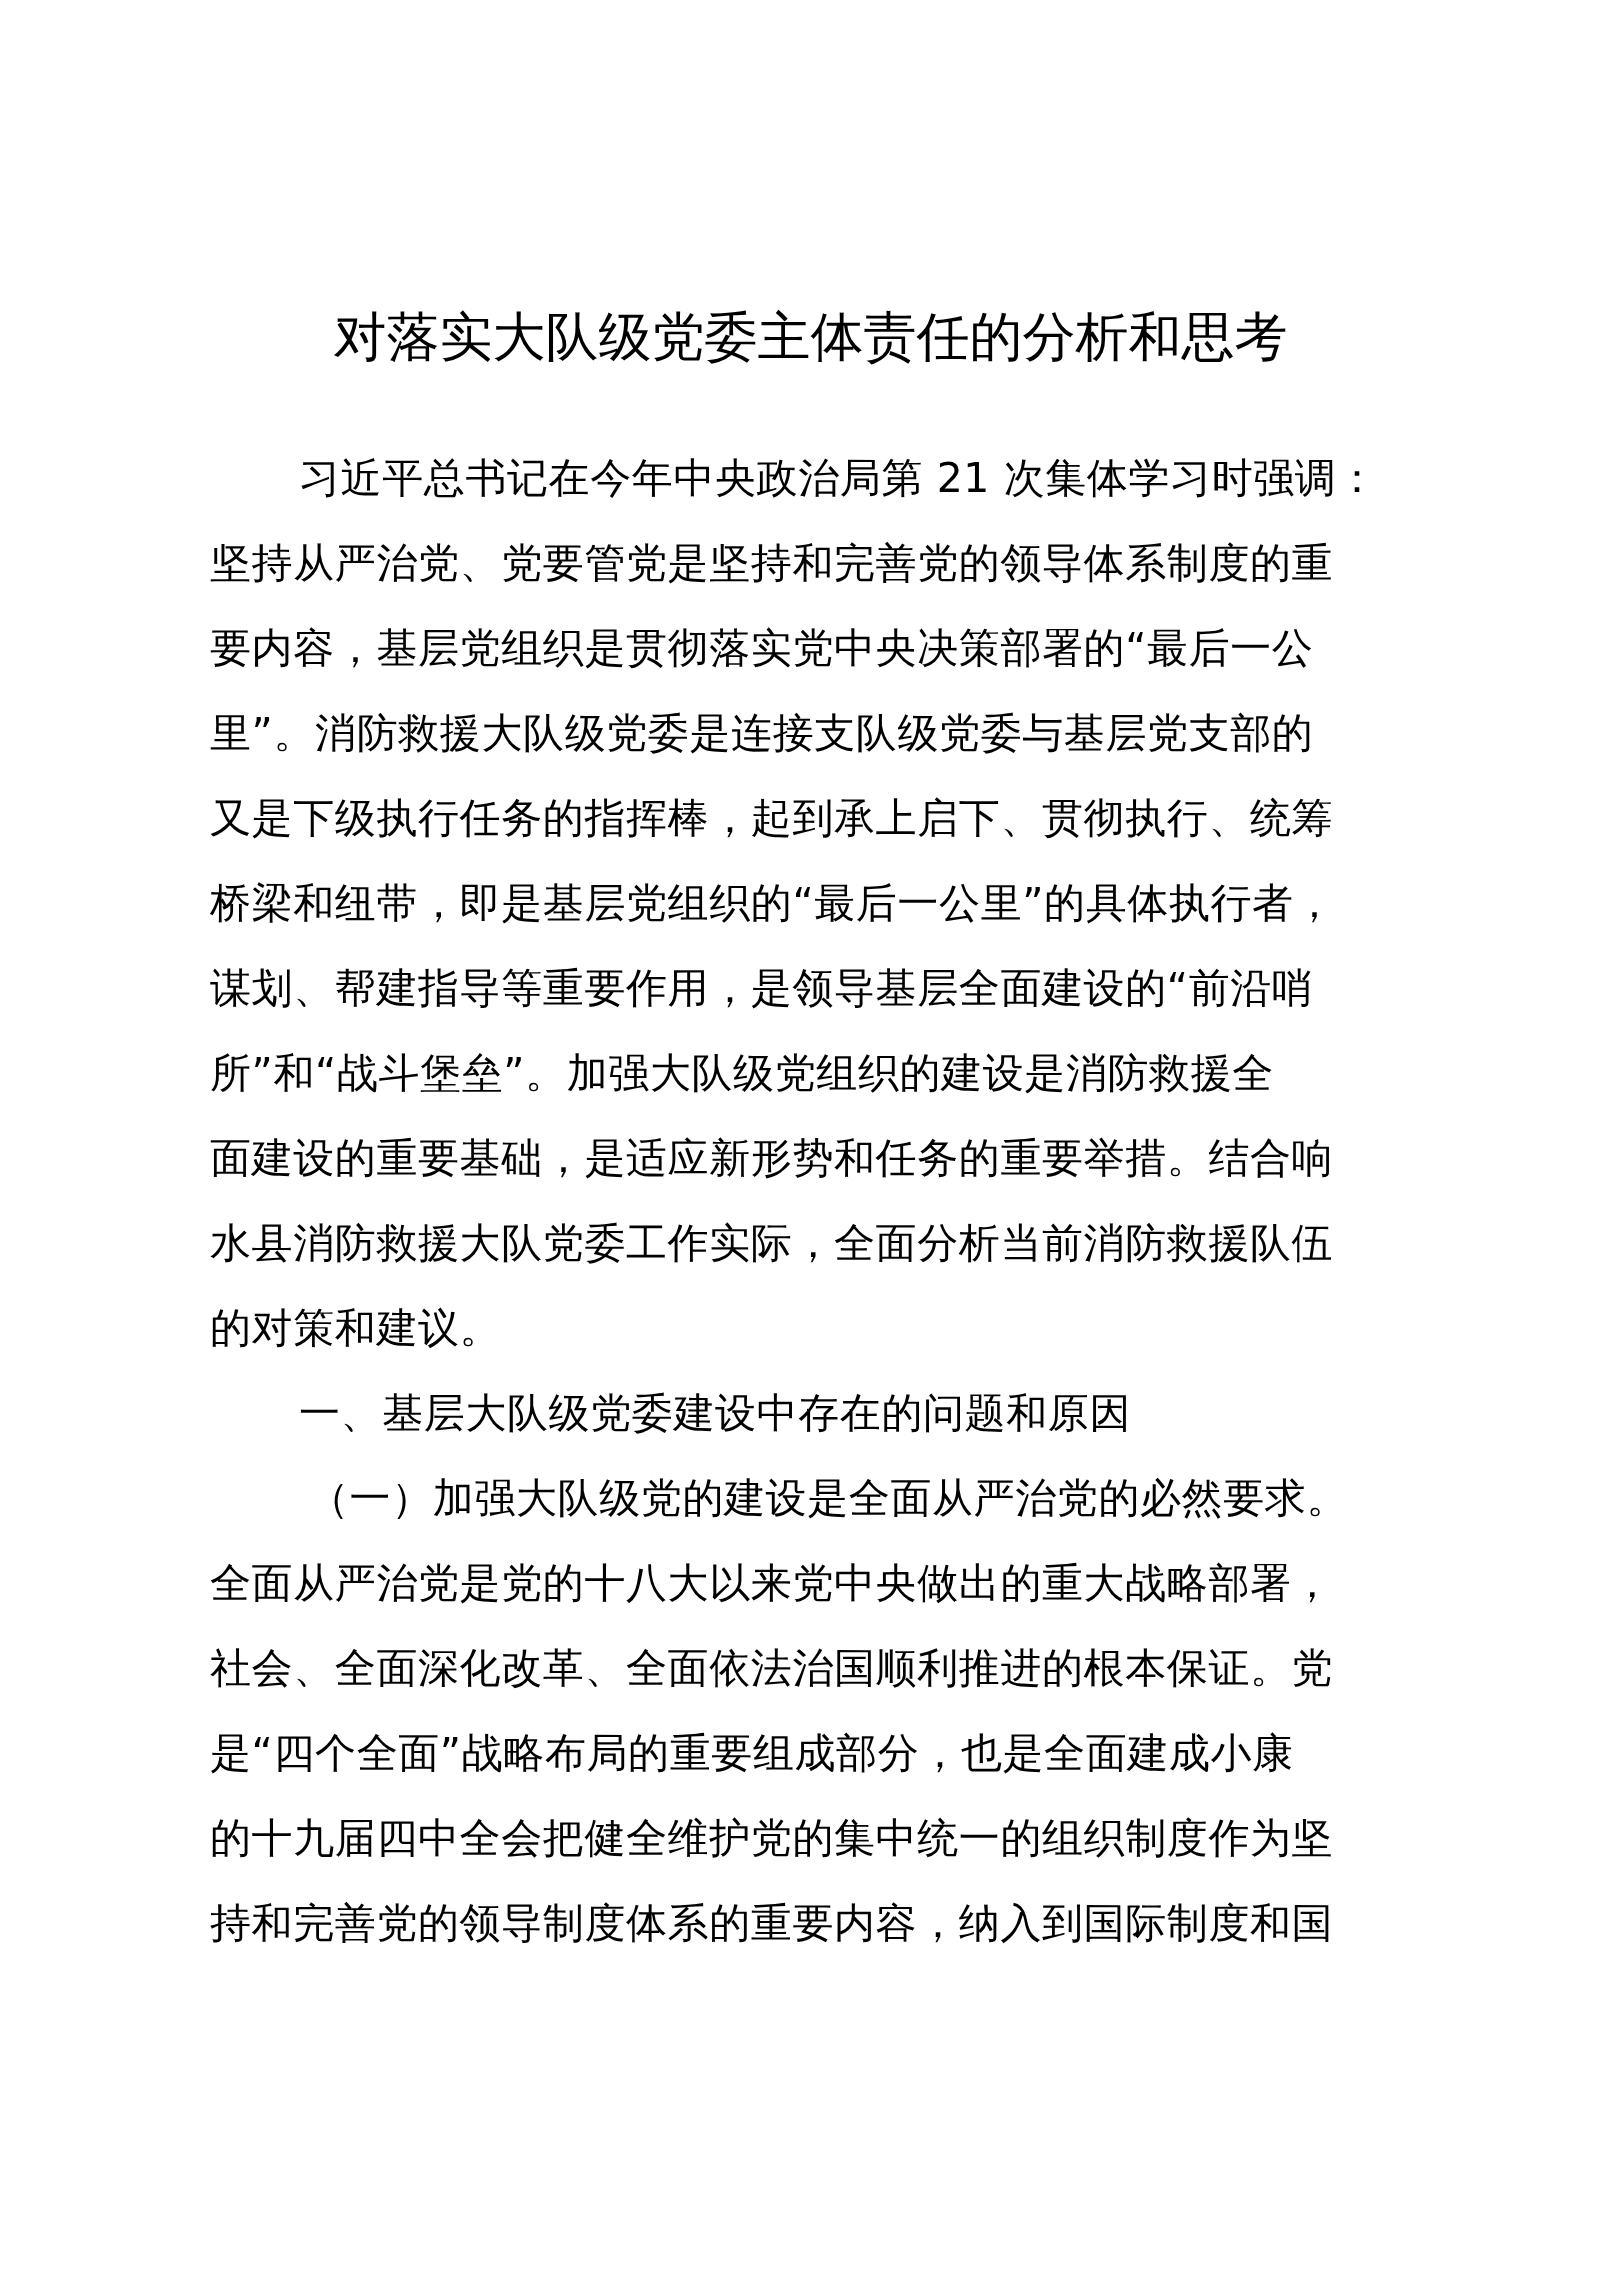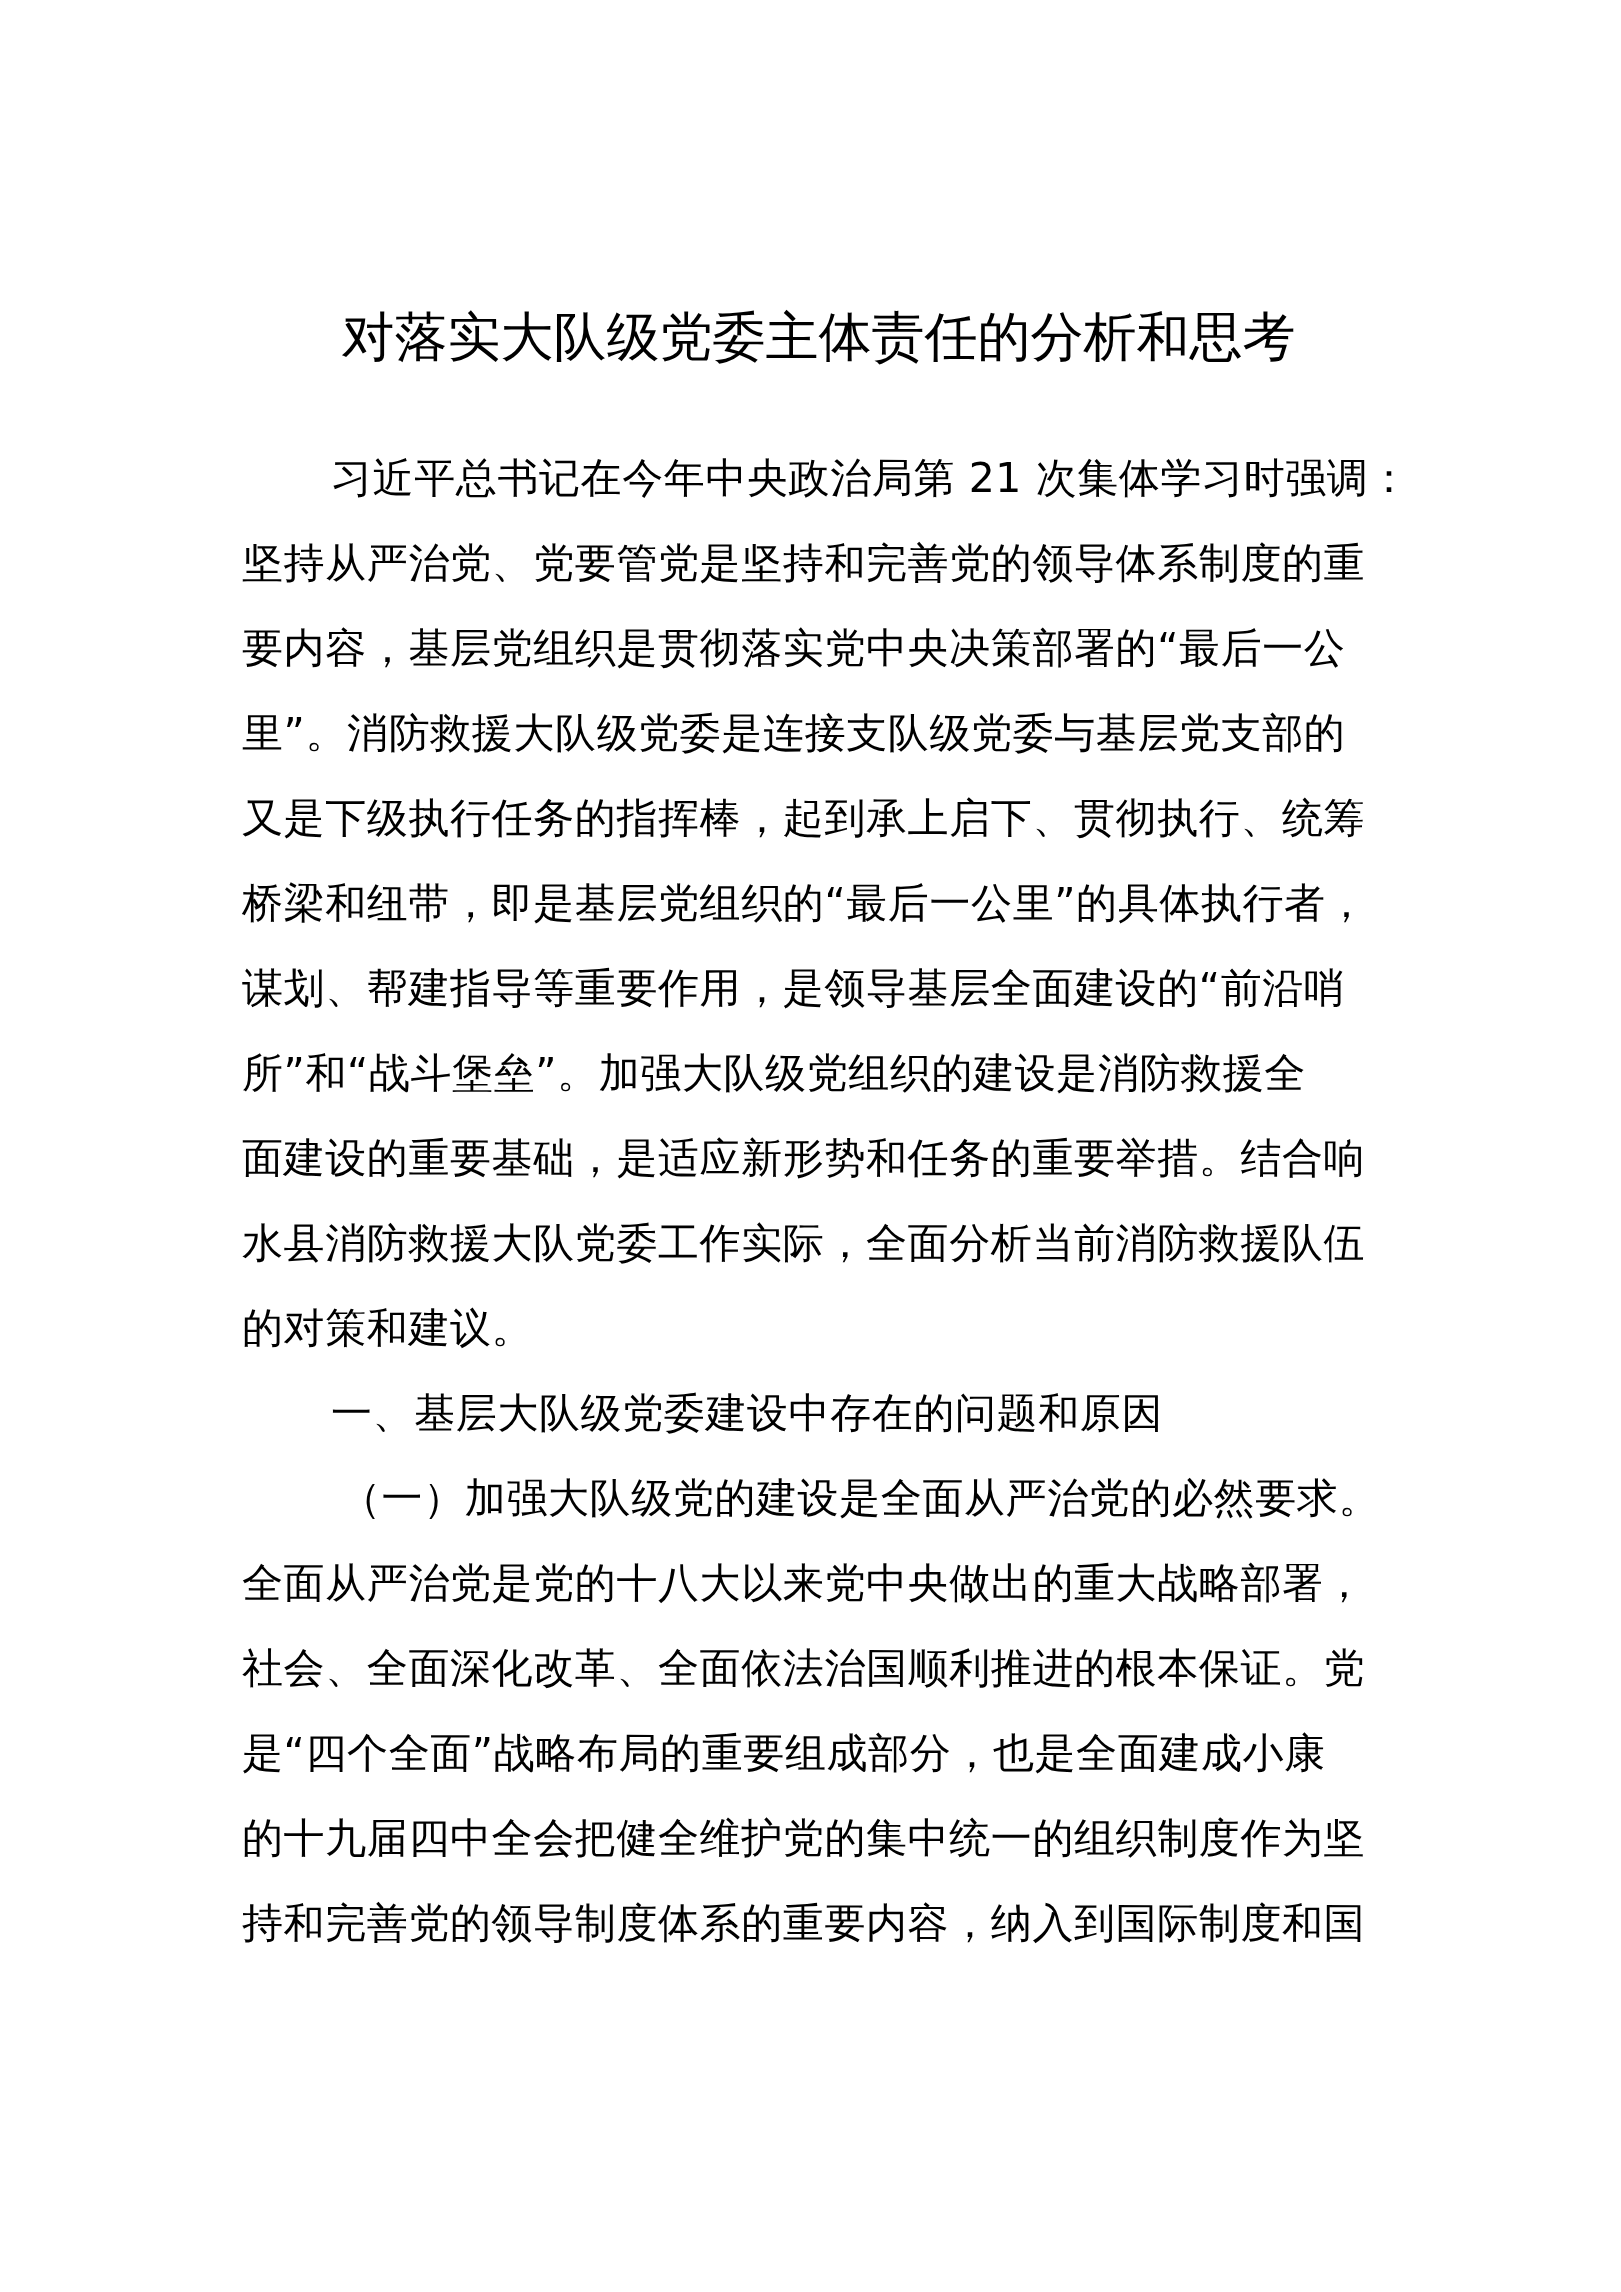--- a/index.html
+++ b/index.html
@@ -1,25 +1,25 @@
 <!DOCTYPE html>
 <html><head>
   <meta charset="utf-8">
   <style>
     html, body { margin: 0; padding: 0; background: #ffffff; }
     body { width: 1621px; height: 2293px; position: relative; overflow: hidden; }
-    .page { position: absolute; left: 8px; top: 0; width: 1319px; height: 2293px; background: #ffffff; }
+    .page { position: absolute; left: 0; top: 0; width: 1319px; height: 2293px; background: #ffffff; }
     .title {
       position: absolute; left: 0; top: 302px; width: 1621px;
       text-align: center; font-family: "DejaVu Sans", sans-serif;
       font-size: 53px; line-height: 69px; color: #000; letter-spacing: 0px;
       white-space: nowrap;
     }
     .body {
-      position: absolute; left: 210px; top: 436px; width: 1215px; margin-left: 24px;
+      position: absolute; left: 210px; top: 436px; width: 1215px;
     }
     .line {
       font-family: "DejaVu Sans", sans-serif;
       font-size: 41px; line-height: 85px; height: 85px;
       color: #000; white-space: nowrap; letter-spacing: 0.6px;
     }
     .indent { padding-left: 89px; }
     .indent2 { padding-left: 98px; }
   </style>
 </head>

